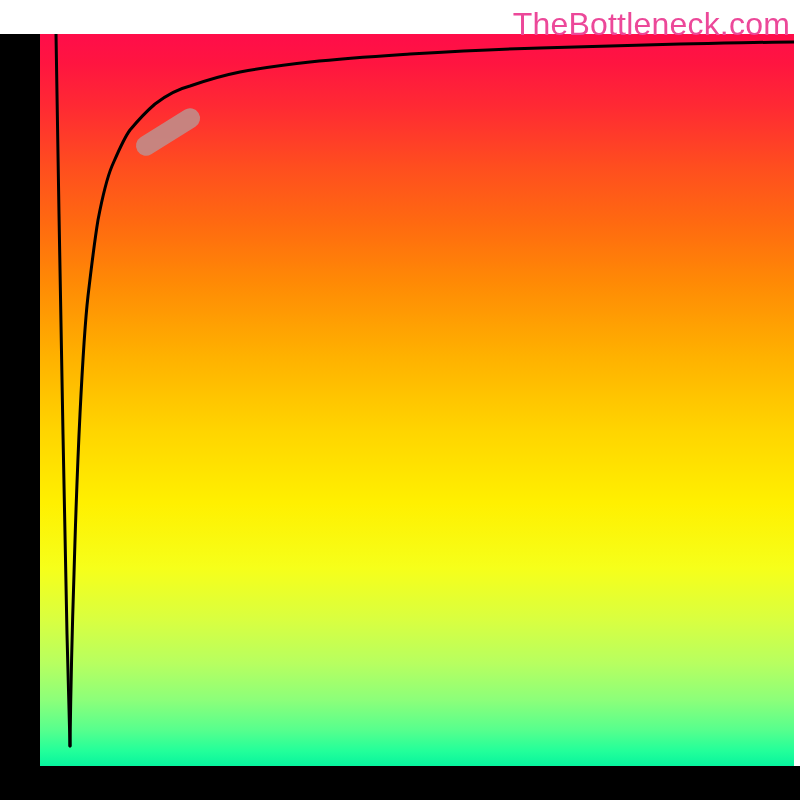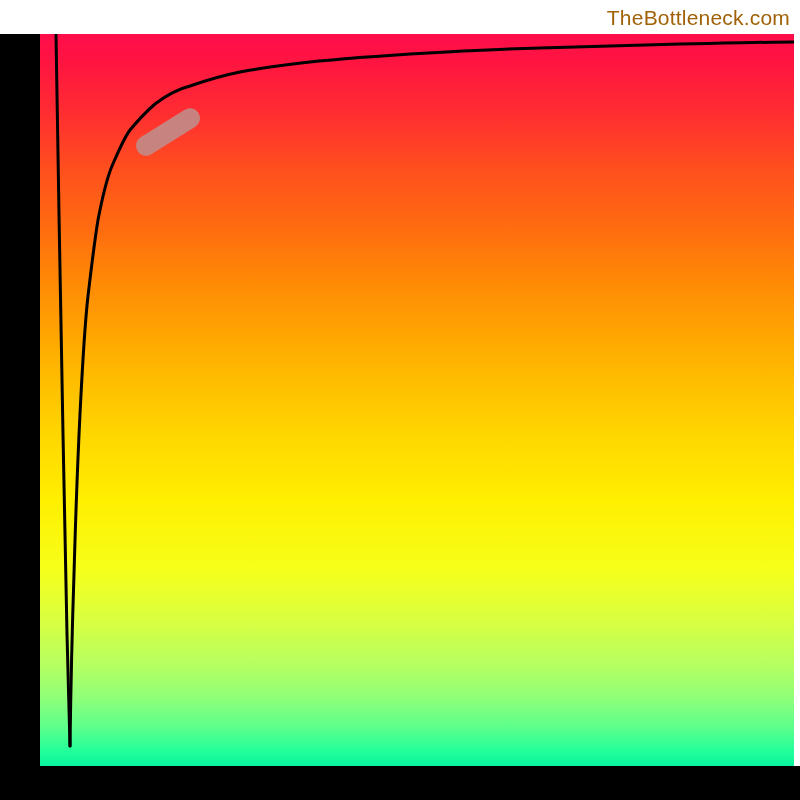--- a/index.html
+++ b/index.html
@@ -67,23 +67,23 @@
     pointer-events: none;
   }
   .marker {
     position: absolute;
     pointer-events: none;
   }
   .watermark {
     position: absolute;
     top: 6px;
     right: 10px;
-    font-size: 21px;
+    font-size: 32px;
     font-weight: 400;
-    color: #a16207;
+    color: #ec4899;
     letter-spacing: 0.2px;
   }
 </style>
 </head>
 <body>
 
 <div class="chart-wrap">
 
   <div class="axis-y"></div>
 

